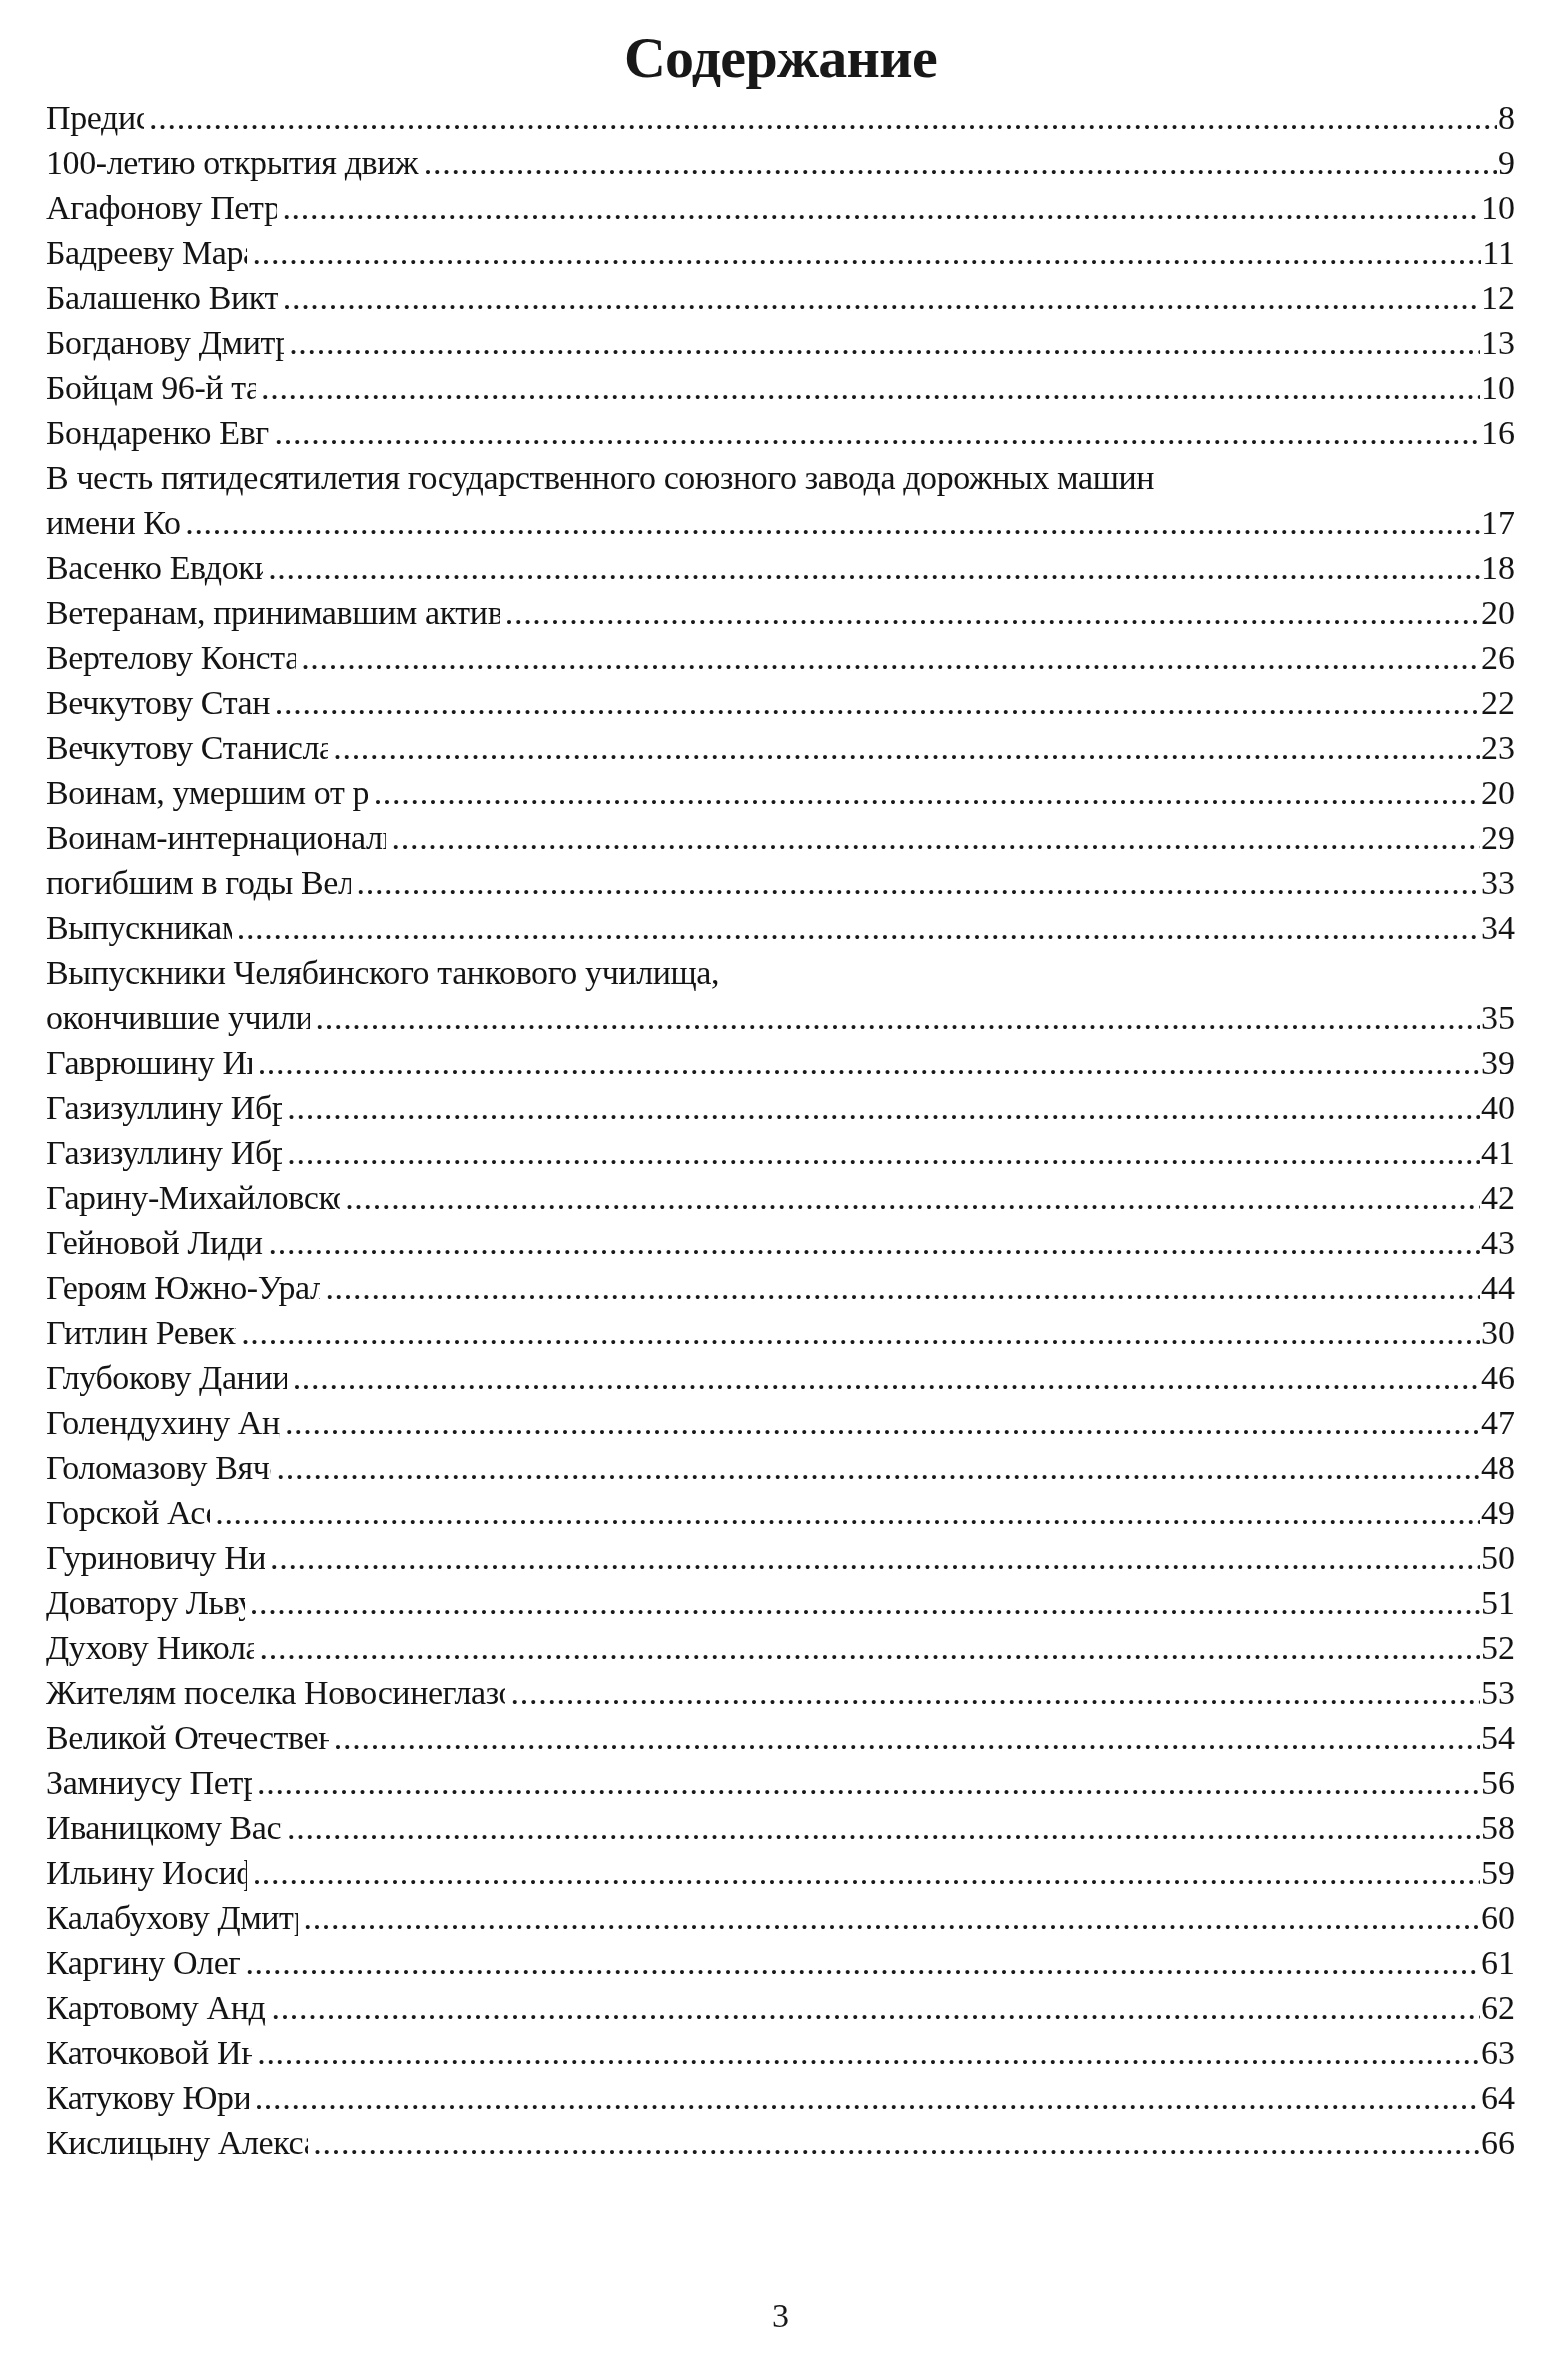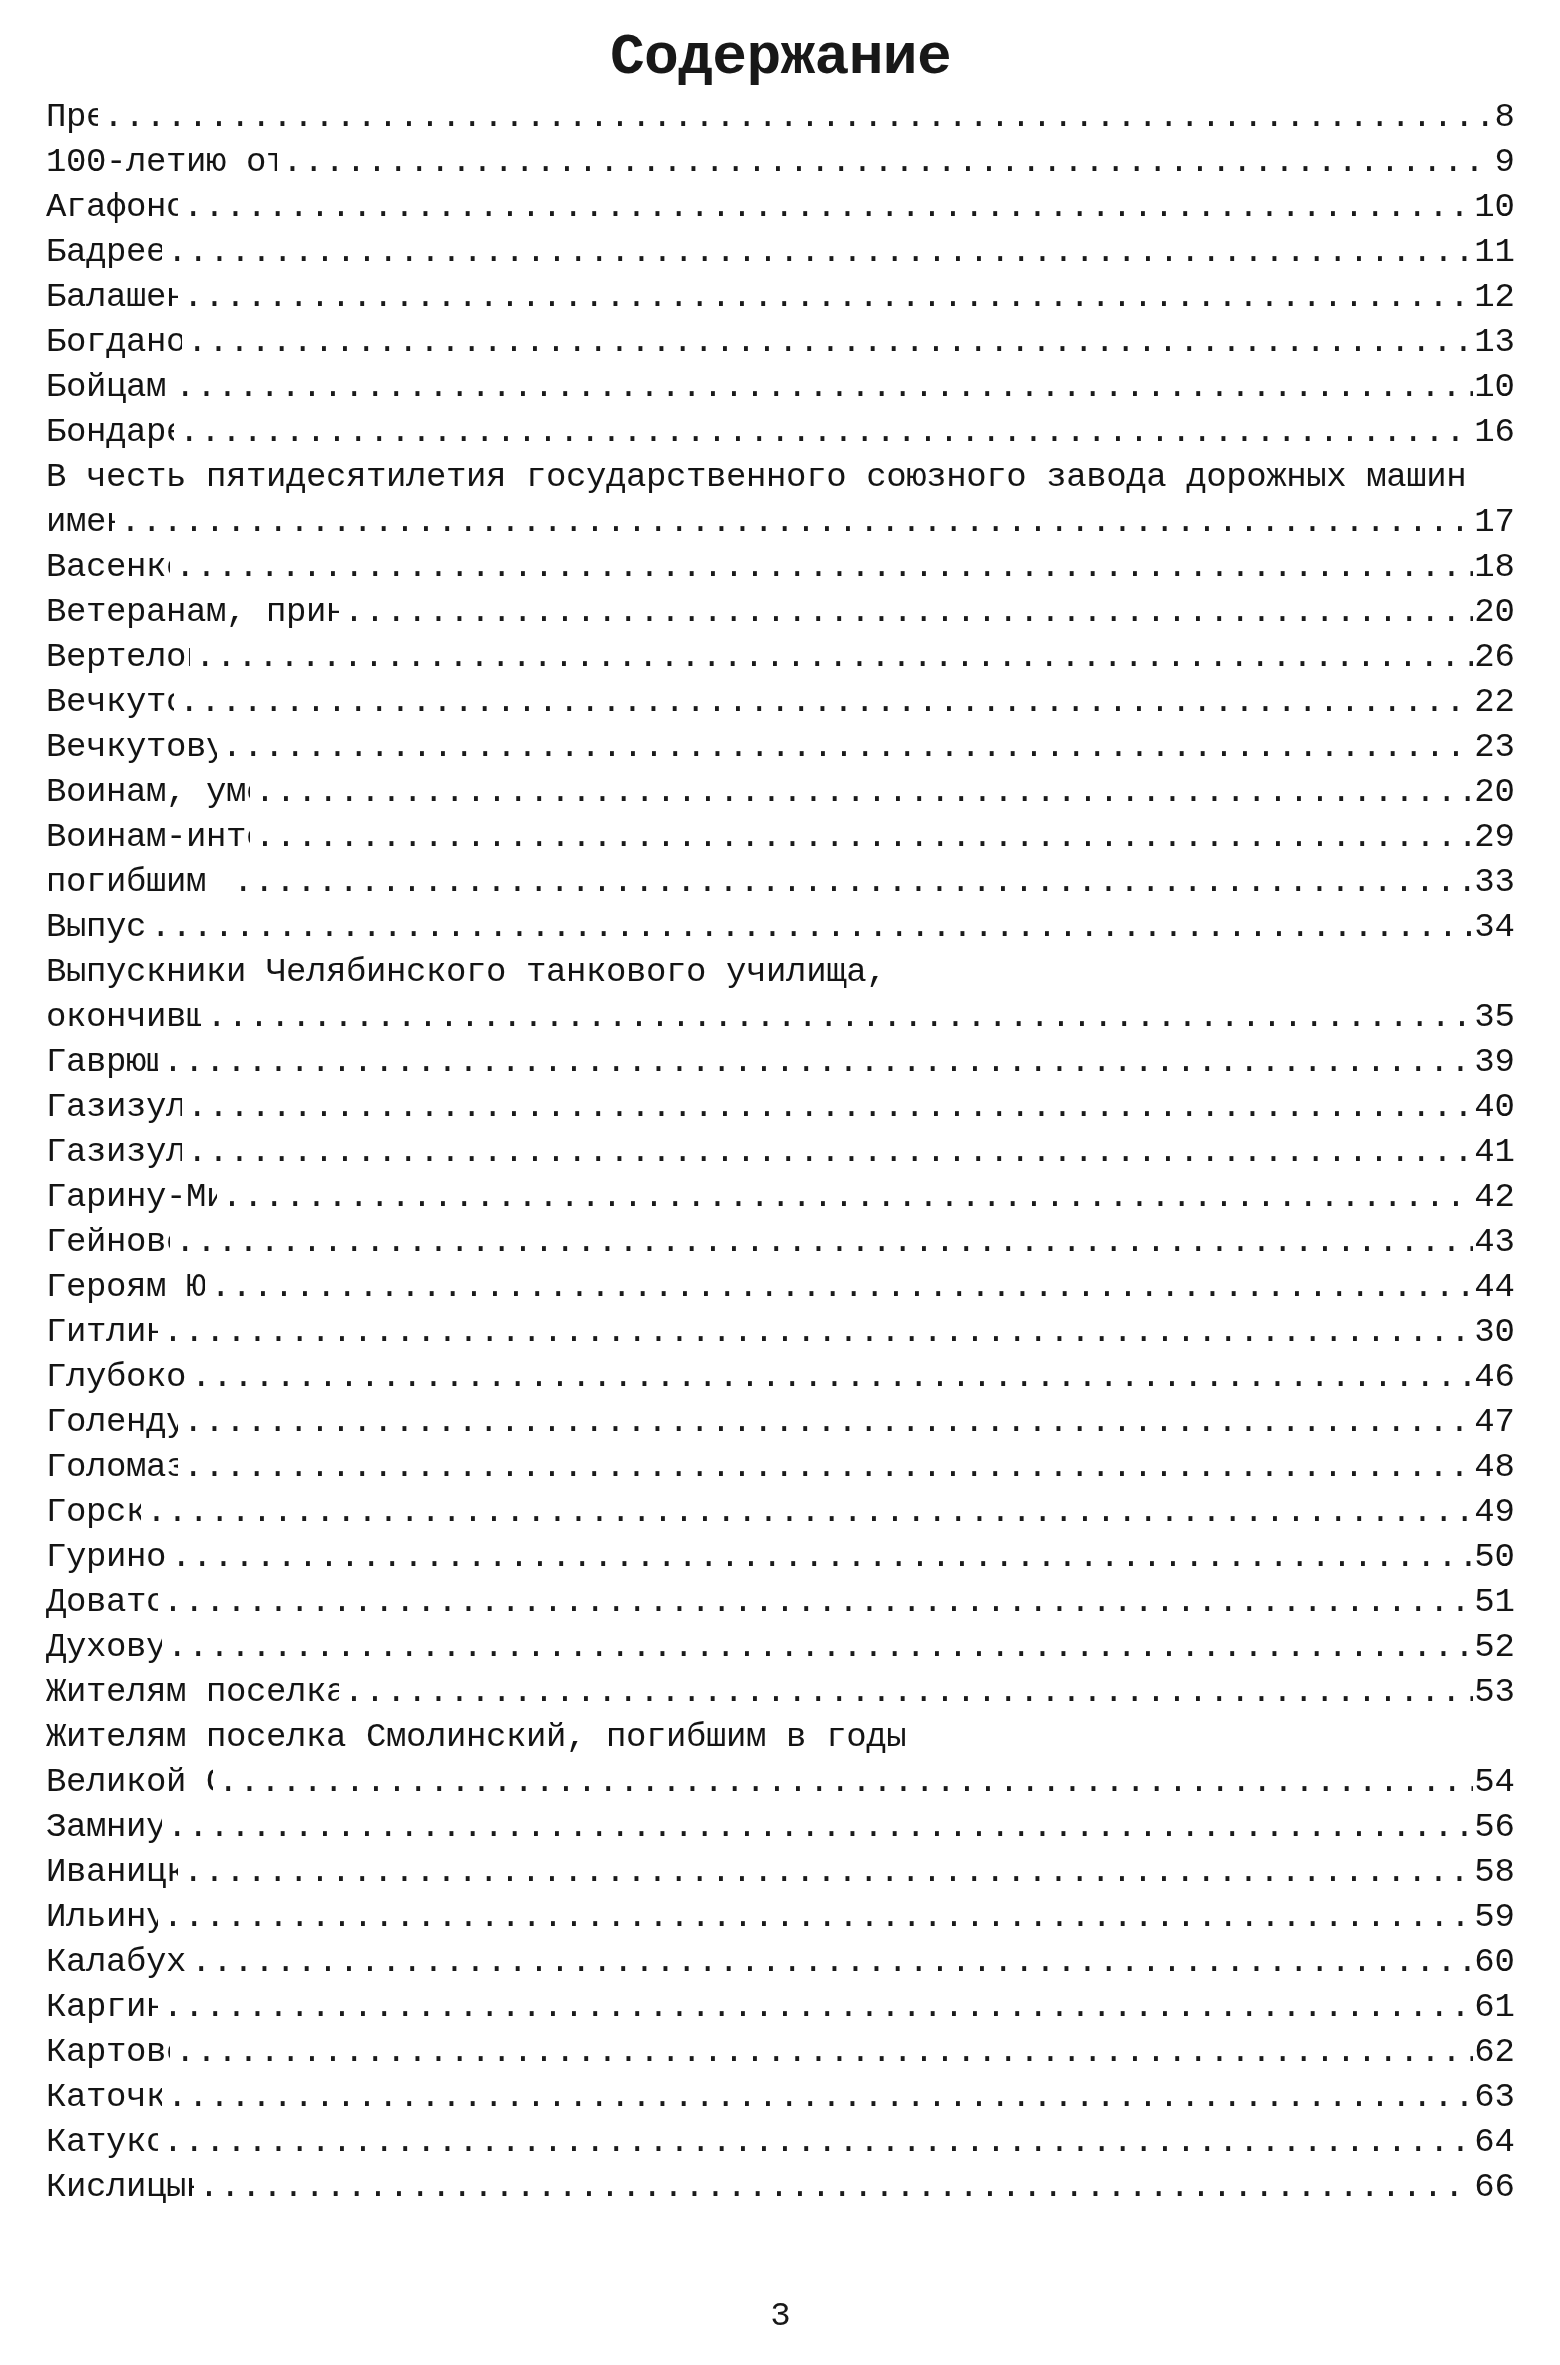--- a/index.html
+++ b/index.html
@@ -7,21 +7,21 @@
     padding: 0;
     background: #e8e8e8;
   }
   .page {
     position: relative;
     width: 1561px;
     height: 2366px;
     margin: 0 auto;
     background: #ffffff;
     color: #141414;
-    font-family: Liberation Mono, monospace;
+    font-family: Liberation Serif, serif;
     overflow: hidden;
   }
   .page-title {
     margin: 0;
     padding-top: 25px;
     text-align: center;
     font-size: 58px;
     font-weight: bold;
     letter-spacing: -0.7px;
     line-height: 66px;
@@ -247,23 +247,20 @@
         <span class="toc-label">Духову Николаю Леонидовичу</span>
         <span class="toc-dots"></span>
         <span class="toc-page">52</span>
       </div>
       <div class="toc-row">
         <span class="toc-label">Жителям поселка Новосинеглазово, погибшим в годы Великой Отечественной войны</span>
         <span class="toc-dots"></span>
         <span class="toc-page">53</span>
       </div>
       <div class="toc-row">
-        <span class="toc-label">Жителям поселка Смолинский, погибшим в годы</span>
-      </div>
-      <div class="toc-row">
         <span class="toc-label">Великой Отечественной войны 1941 — 1945</span>
         <span class="toc-dots"></span>
         <span class="toc-page">54</span>
       </div>
       <div class="toc-row">
         <span class="toc-label">Замниусу Петру Дмитриевичу</span>
         <span class="toc-dots"></span>
         <span class="toc-page">56</span>
       </div>
       <div class="toc-row">

